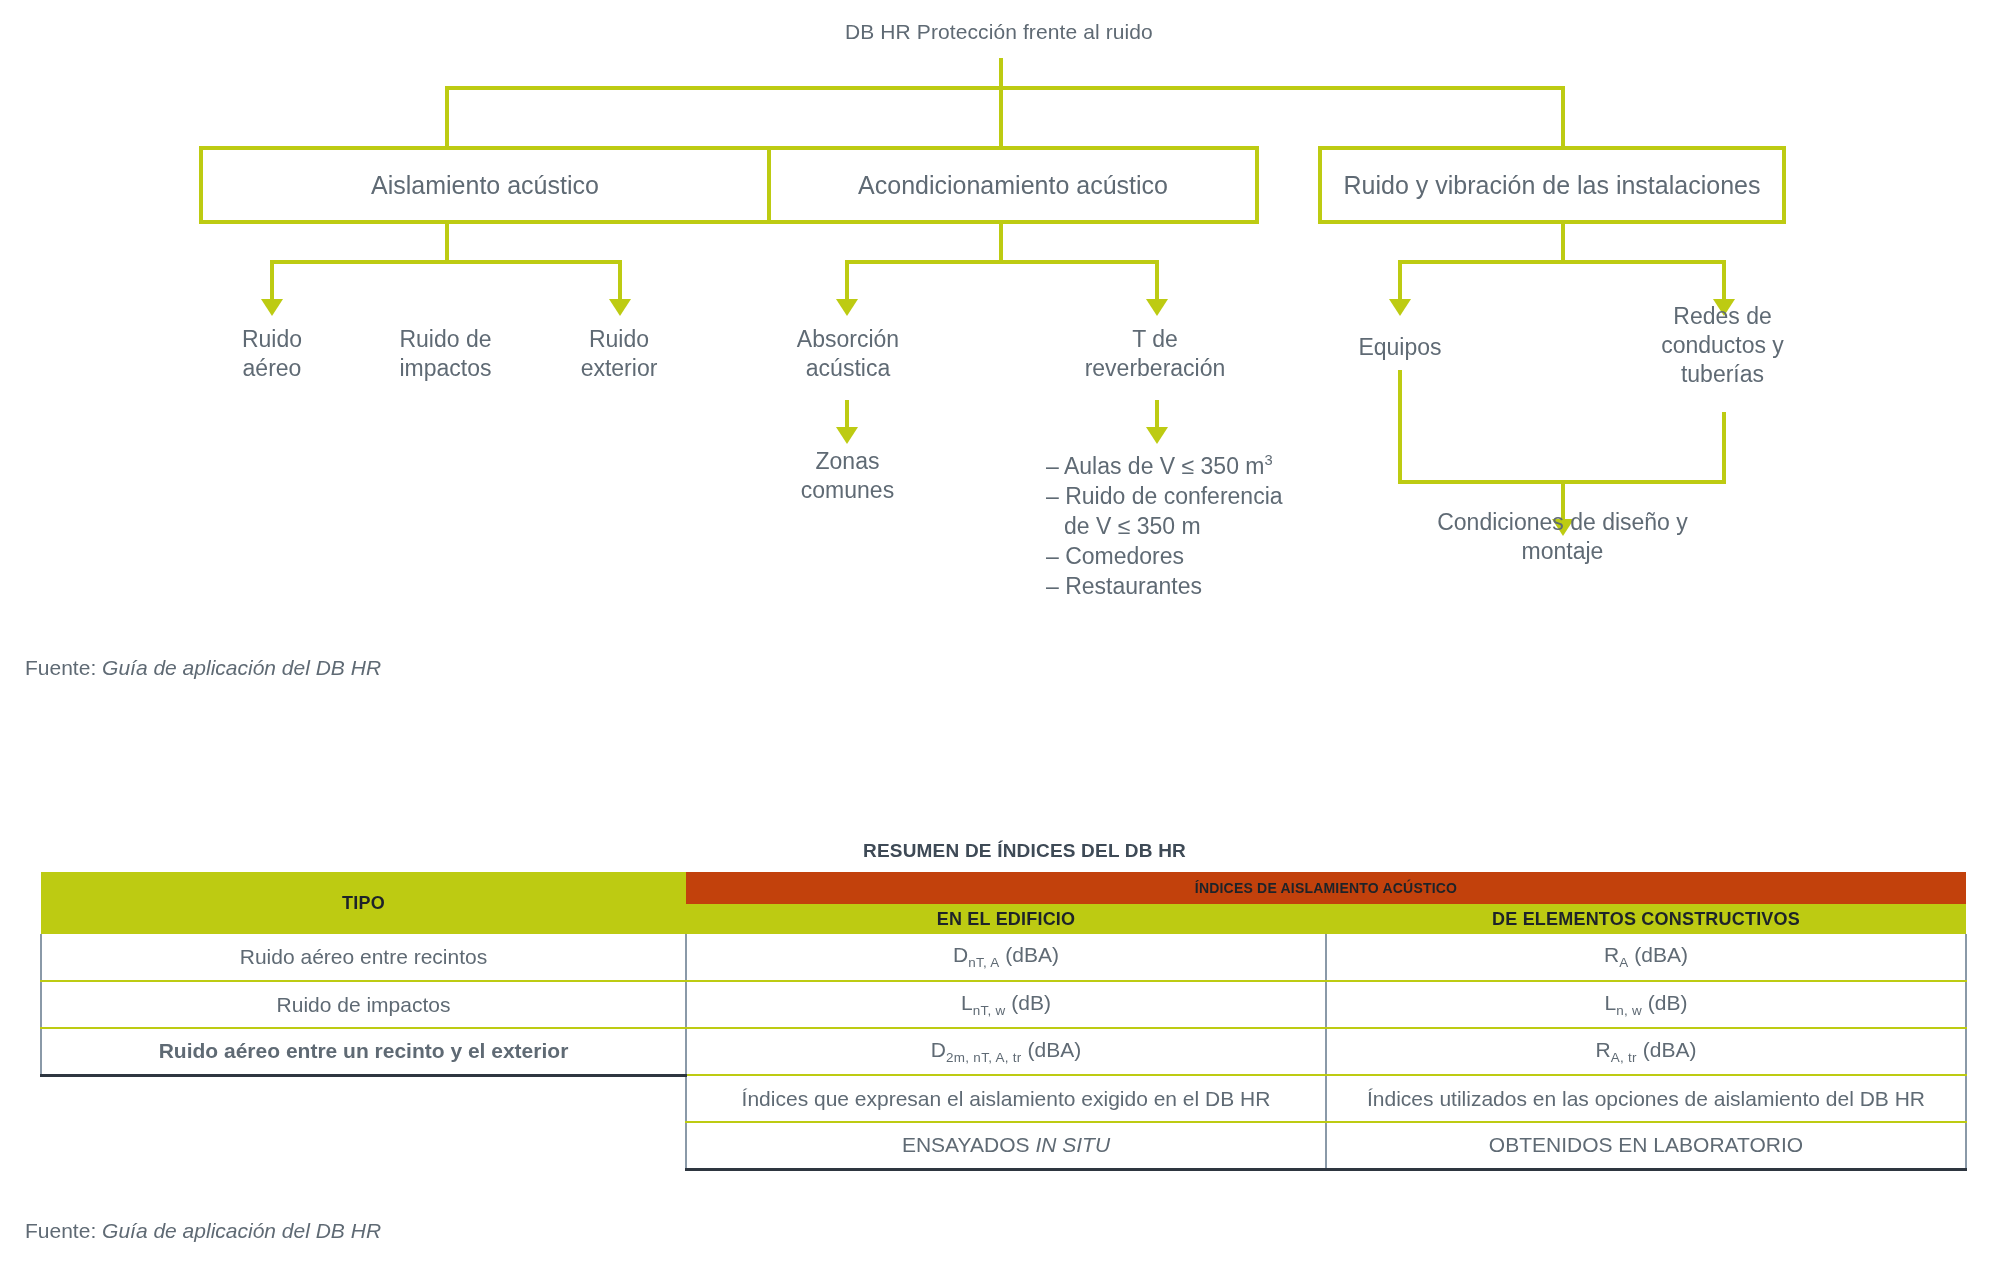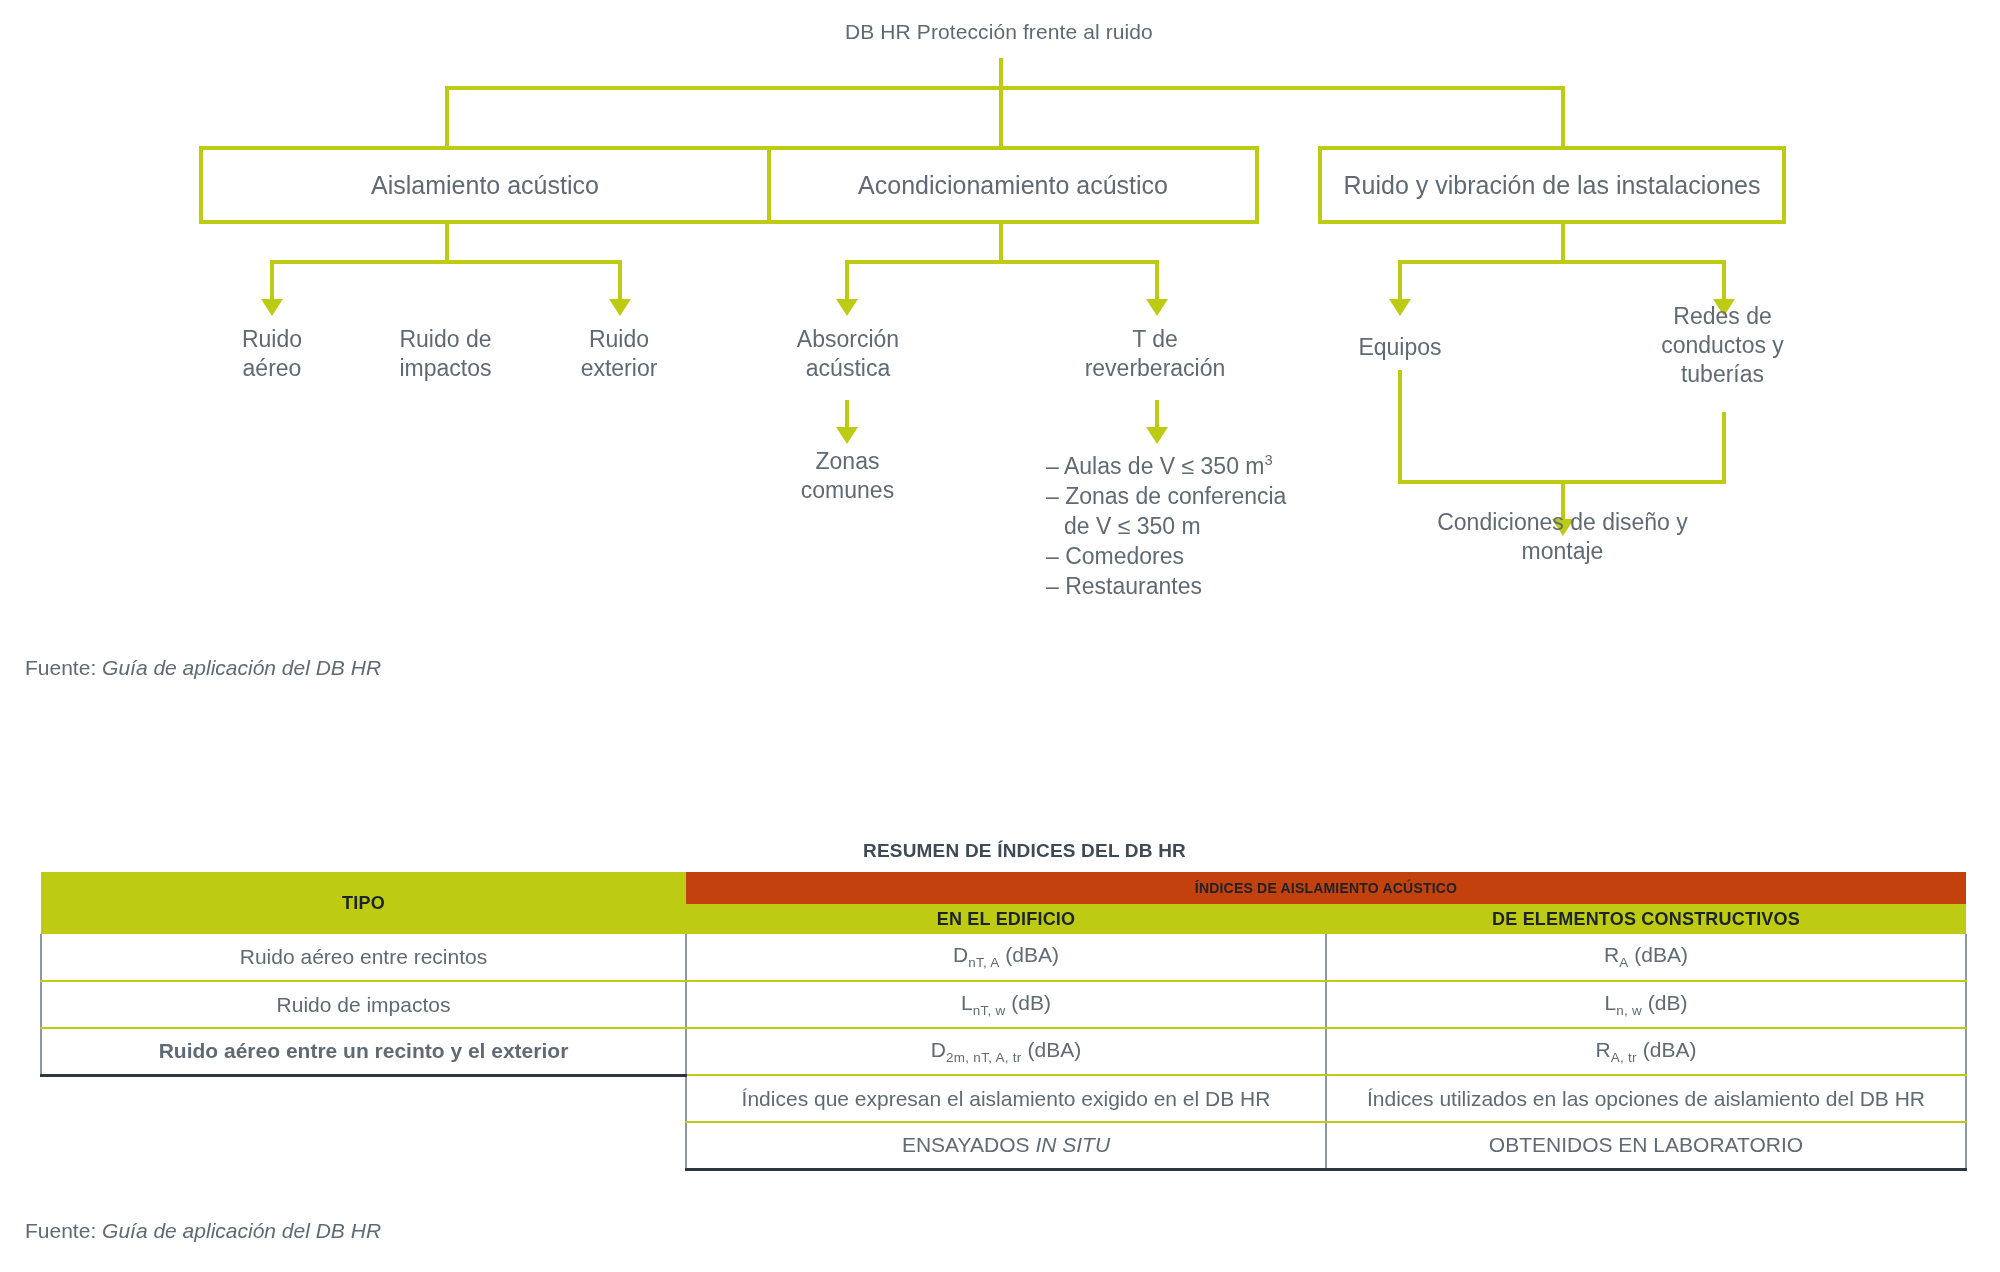--- a/index.html
+++ b/index.html
@@ -211,21 +211,21 @@
 
     <div class="gline-v" style="left:845px; top:400px; height:30px;"></div>
     <div class="arrow-head" style="left:836px; top:427px;"></div>
     <div class="gline-v" style="left:1155px; top:400px; height:30px;"></div>
     <div class="arrow-head" style="left:1146px; top:427px;"></div>
 
     <div class="leaf" style="left:770px; top:447px; width:155px;">Zonas comunes</div>
 
     <div class="leaf-left" style="left:1046px; top:445px; width:250px;">
       <div><span>– Aulas de V ≤ 350 m</span><sup>3</sup></div>
-      <div>– Zonas de conferencia</div>
+      <div>– Ruido de conferencia</div>
       <div style="padding-left:18px;">de V ≤ 350 m</div>
       <div>– Comedores</div>
       <div>– Restaurantes</div>
     </div>
 
     <div class="node-box" style="left:1318px; top:146px; width:468px; height:78px;">
       <span>Ruido y vibración de las instalaciones</span>
     </div>
 
     <div class="gline-v" style="left:1561px; top:224px; height:38px;"></div>

